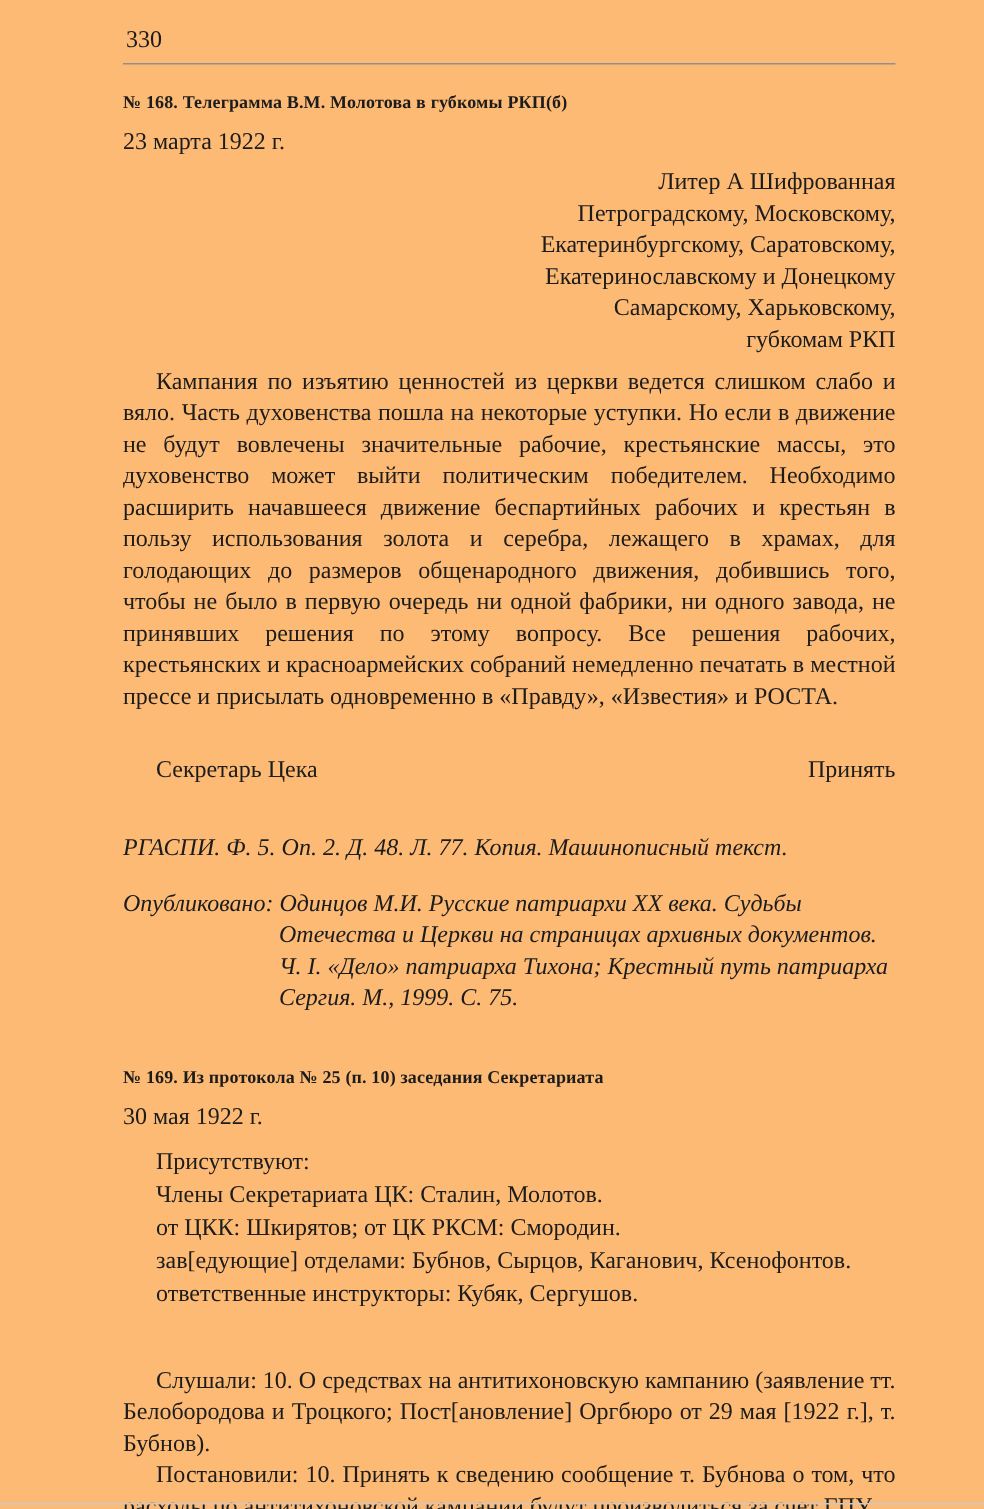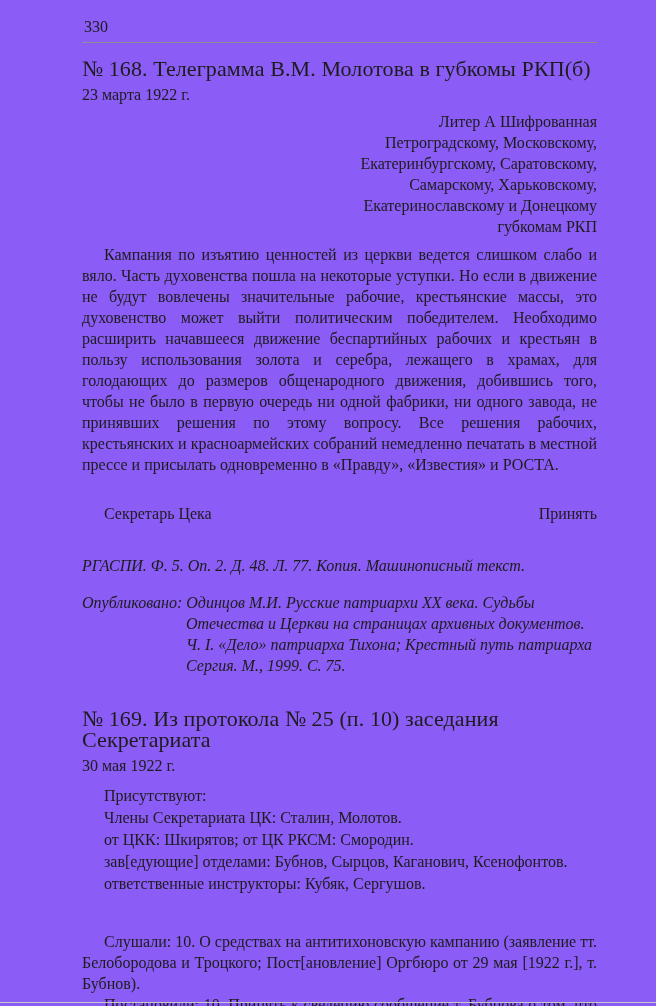--- a/index.html
+++ b/index.html
@@ -5,41 +5,41 @@
   html, body {
     margin: 0;
     padding: 0;
     background: #f2f2f2;
   }
   .page {
     position: relative;
     width: 656px;
     height: 1006px;
     margin: 0 auto;
-    background: #8b5cf6;
+    background: #fdba74;
     box-sizing: border-box;
     padding: 16px 59px 0 82px;
     font-family: "Liberation Serif", "DejaVu Serif", serif;
     font-size: 16px;
     line-height: 21px;
     color: #1c1c1c;
     overflow: hidden;
   }
   .page-number {
     font-size: 16px;
     padding-left: 2px;
   }
   .header-rule {
     border: 0;
     border-top: 1px solid #8f8f8f;
     margin: 5px 0 0 0;
   }
   .doc-heading {
-    font-weight: normal;
-    font-size: 22px;
+    font-weight: bold;
+    font-size: 12px;
     margin: 15px 0 0 0;
     letter-spacing: 0.1px;
   }
   .doc-date {
     text-align: left;
     margin-top: 5px;
   }
   .addressees {
     text-align: right;
     margin-top: 6px;
@@ -98,22 +98,22 @@
   </header>
 
   <section>
     <h2 class="doc-heading">№ 168. Телеграмма В.М. Молотова в губкомы РКП(б)</h2>
     <div class="doc-date">23 марта 1922 г.</div>
 
     <div class="addressees">
       <div>Литер А Шифрованная</div>
       <div>Петроградскому, Московскому,</div>
       <div>Екатеринбургскому, Саратовскому,</div>
+      <div>Екатеринославскому и Донецкому</div>
       <div>Самарскому, Харьковскому,</div>
-      <div>Екатеринославскому и Донецкому</div>
       <div>губкомам РКП</div>
     </div>
 
     <p class="body-par">Кампания по изъятию ценностей из церкви ведется слишком слабо и вяло. Часть духовенства пошла на некоторые уступки. Но если в движение не будут вовлечены значительные рабочие, крестьянские массы, это духовенство может выйти политическим победителем. Необходимо расширить начавшееся движение беспартийных рабочих и крестьян в пользу использования золота и серебра, лежащего в храмах, для голодающих до размеров общенародного движения, добившись того, чтобы не было в первую очередь ни одной фабрики, ни одного завода, не принявших решения по этому вопросу. Все решения рабочих, крестьянских и красноармейских собраний немедленно печатать в местной прессе и присылать одновременно в «Правду», «Известия» и РОСТА.</p>
 
     <div class="signature-row">
       <span class="sig-left">Секретарь Цека</span>
       <span class="sig-right">Принять</span>
     </div>
 

